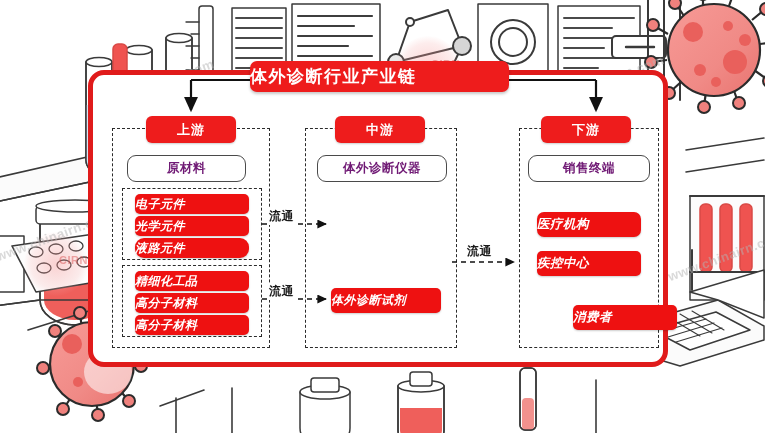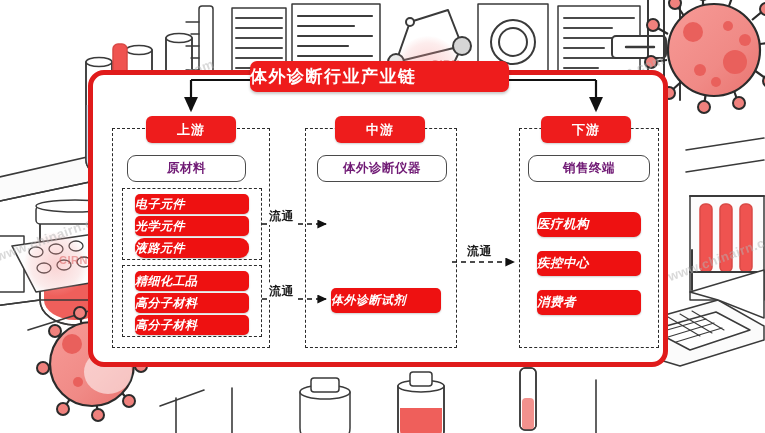--- a/index.html
+++ b/index.html
@@ -98,21 +98,21 @@
   .ri-up span{font-size:12px;}
   #ri-up-0{top:194px;} #ri-up-1{top:216px;} #ri-up-2{top:238px;border-radius:9px;}
   #ri-up-3{top:271px;} #ri-up-4{top:293px;} #ri-up-5{top:315px;}
 
   .ri-mid{left:331px;width:110px;height:25px;}
   .ri-mid span{font-size:12px;}
   #ri-mid-0{top:213px;} #ri-mid-1{top:288px;}
 
   .ri-down{left:537px;width:104px;height:25px;}
   .ri-down span{font-size:12.5px;}
-  #ri-down-0{top:212px;border-radius:7px;} #ri-down-1{top:251px;} #ri-down-2{top:290px;}
+  #ri-down-0{top:212px;border-radius:7px;} #ri-down-1{top:251px;} #ri-down-2{top:305px;margin-left:36px;}
 
   .flow-label{
     position:absolute;font-size:12px;font-weight:bold;color:#1a1a1a;z-index:5;
     font-family:"DejaVu Sans","Liberation Sans",sans-serif;letter-spacing:.5px;
     background:#fff;padding:0 1px;
   }
   #flow-0{left:268px;top:208px;}
   #flow-1{left:268px;top:283px;}
   #flow-2{left:466px;top:243px;}
 </style>

